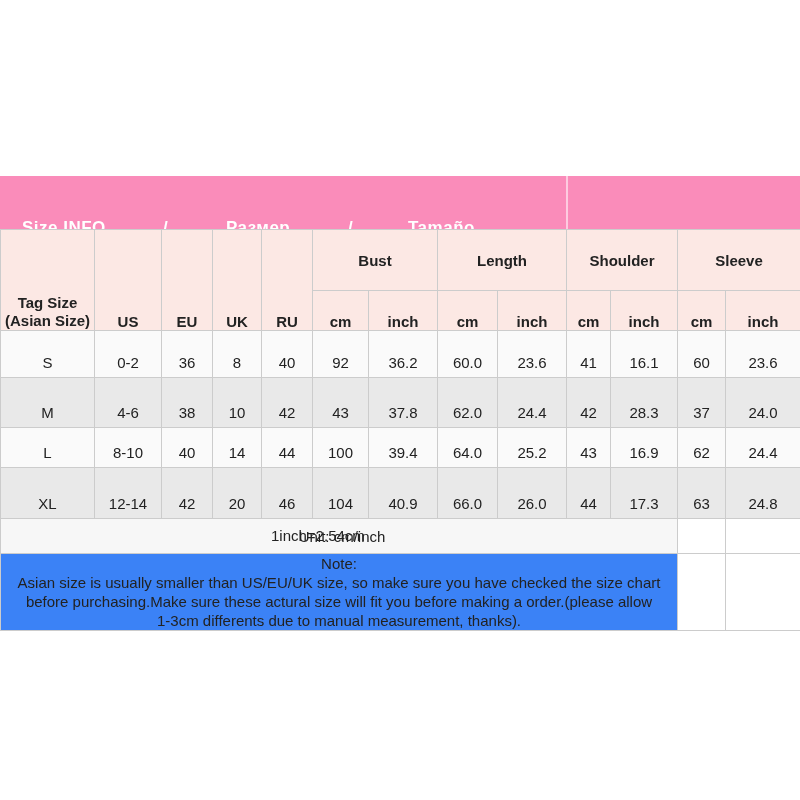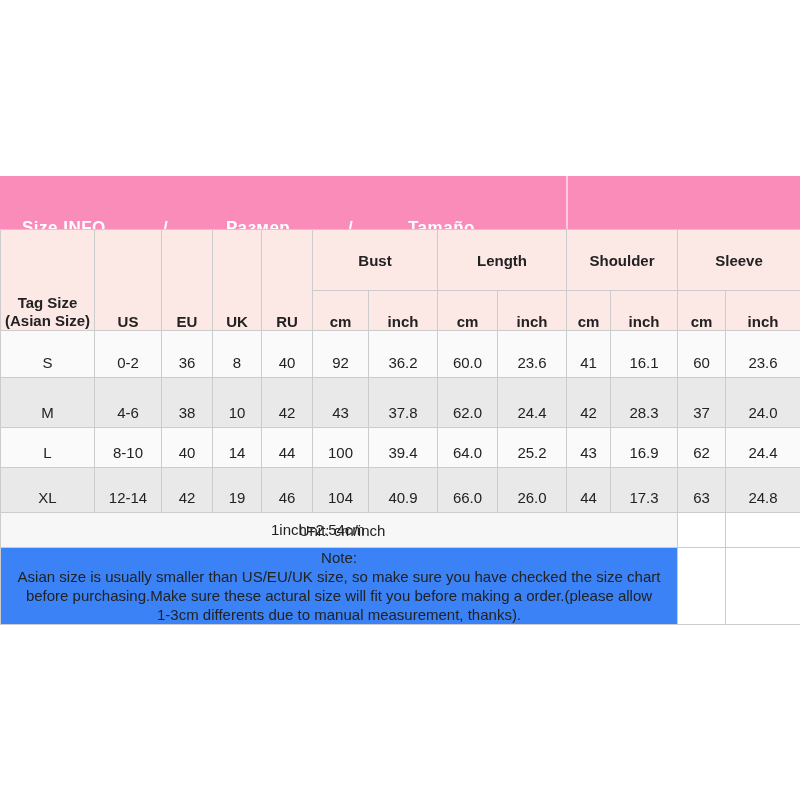--- a/index.html
+++ b/index.html
@@ -171,25 +171,25 @@
       <td>100</td>
       <td>39.4</td>
       <td>64.0</td>
       <td>25.2</td>
       <td>43</td>
       <td>16.9</td>
       <td>62</td>
       <td>24.4</td>
     </tr>
 
-    <tr class="data-row row-dark" style="height:45px">
+    <tr class="data-row row-dark" style="height:51px">
       <td>XL</td>
       <td>12-14</td>
       <td>42</td>
-      <td>19</td>
+      <td>20</td>
       <td>46</td>
       <td>104</td>
       <td>40.9</td>
       <td>66.0</td>
       <td>26.0</td>
       <td>44</td>
       <td>17.3</td>
       <td>63</td>
       <td>24.8</td>
     </tr>

